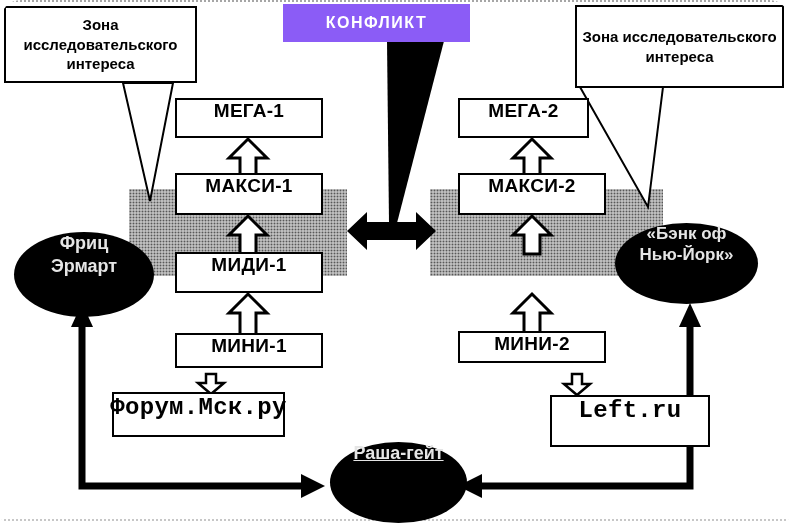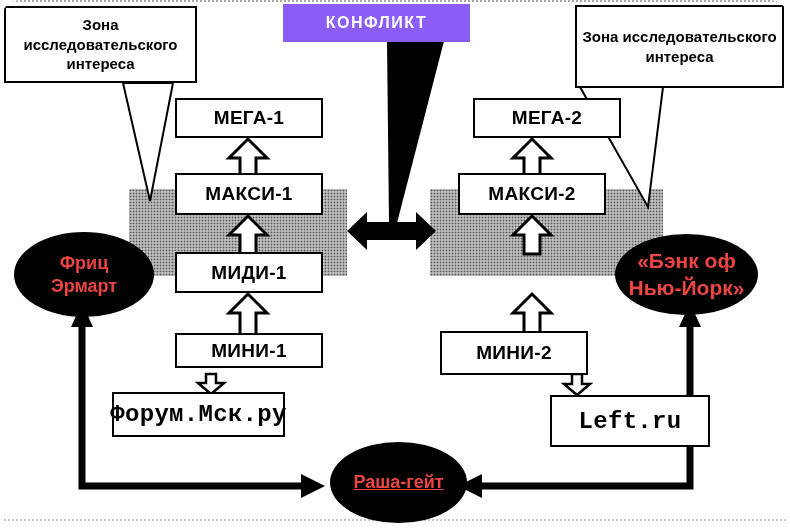--- a/index.html
+++ b/index.html
@@ -9,37 +9,37 @@
   }
   .zone{
     position:absolute;z-index:1;
     background-color:#bdbdbd;
     background-image:radial-gradient(#585858 0.9px, transparent 1.05px);
     background-size:3px 3px;
   }
   #arrow-layer{position:absolute;left:0;top:0;z-index:2;}
   .box{
     position:absolute;z-index:3;background:#fff;border:2px solid #000;
-    display:flex;align-items:center;justify-content:center;
+    display:flex;justify-content:center;
     font-weight:bold;font-size:19px;letter-spacing:0.3px;box-sizing:border-box;
   }
   .outlet{font-size:24px;font-family:Liberation Mono, monospace;}
   .callout{
     position:absolute;z-index:3;background:#fff;border:2px solid #000;
     display:flex;align-items:center;justify-content:center;text-align:center;
     font-weight:bold;font-size:15px;line-height:1.32;box-sizing:border-box;padding:2px 4px;
   }
   .banner{
     position:absolute;z-index:3;background:#8b5cf6;color:#fff;
     display:flex;align-items:center;justify-content:center;
     font-weight:bold;font-size:16px;letter-spacing:1.5px;
   }
   .ellipse{
-    position:absolute;z-index:3;background:#000;color:#ef4444;border-radius:50%;
-    display:flex;align-items:center;justify-content:center;text-align:center;
+    position:absolute;z-index:3;background:#000;color:#e5e5e5;border-radius:50%;
+    display:flex;justify-content:center;text-align:center;
     font-weight:bold;font-size:18px;line-height:1.25;box-sizing:border-box;
   }
   .ellipse .inner{width:78%;}
   .artifact{position:absolute;left:0;width:790px;z-index:0;border-top:2px dotted rgba(0,0,0,0.35);}
 </style>
 </head>
 <body>
 
 <div id="stage">
 
@@ -98,36 +98,36 @@
   <div class="box" style="left:175px;top:252px;width:148px;height:41px;">
     <span>МИДИ-1</span>
   </div>
   <div class="box" style="left:175px;top:333px;width:148px;height:35px;">
     <span>МИНИ-1</span>
   </div>
   <div class="box outlet" style="left:112px;top:392px;width:173px;height:45px;">
     <span>Форум.Мск.ру</span>
   </div>
 
-  <div class="box" style="left:458px;top:98px;width:148px;height:40px;margin-left:15px;">
+  <div class="box" style="left:458px;top:98px;width:131px;height:40px;">
     <span>МЕГА-2</span>
   </div>
   <div class="box" style="left:458px;top:173px;width:148px;height:42px;">
     <span>МАКСИ-2</span>
   </div>
-  <div class="box" style="left:440px;top:331px;width:148px;height:44px;">
+  <div class="box" style="left:458px;top:331px;width:148px;height:32px;">
     <span>МИНИ-2</span>
   </div>
   <div class="box outlet" style="left:528px;top:395px;width:160px;height:52px;margin-left:22px;">
     <span>Left.ru</span>
   </div>
 
   <div class="ellipse" style="left:14px;top:232px;width:140px;height:85px;">
     <span class="inner">Фриц Эрмарт</span>
   </div>
-  <div class="ellipse" style="left:615px;top:234px;width:143px;height:81px;font-size:21px;">
+  <div class="ellipse" style="left:615px;top:223px;width:143px;height:81px;font-size:17px;">
     <span class="inner" style="width:84%;">«Бэнк оф Нью-Йорк»</span>
   </div>
   <div class="ellipse" style="left:330px;top:442px;width:137px;height:81px;text-decoration:underline;">
     <span class="inner" style="width:95%;">Раша-гейт</span>
   </div>
 
 </div>
 
 </body></html>

